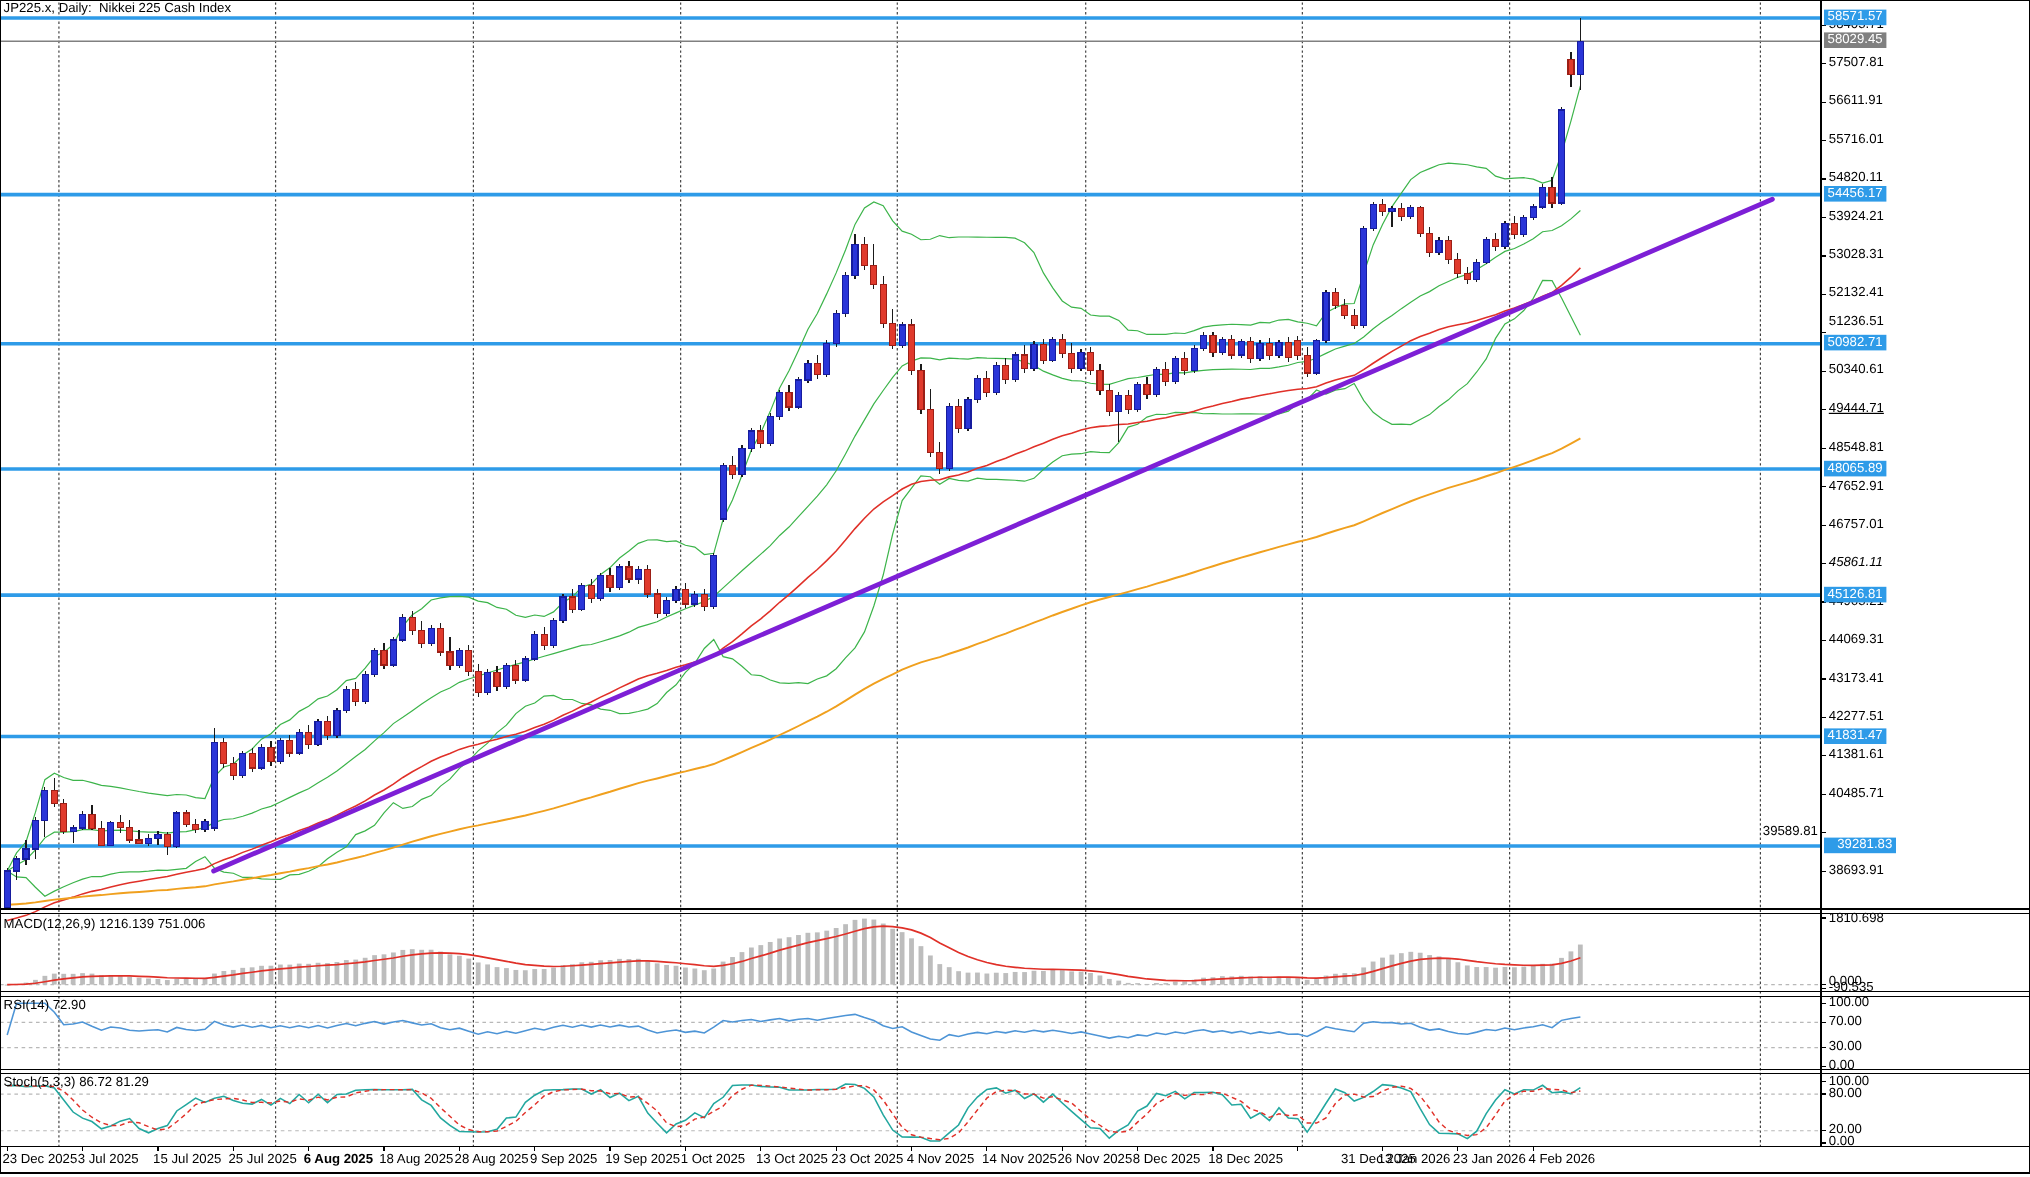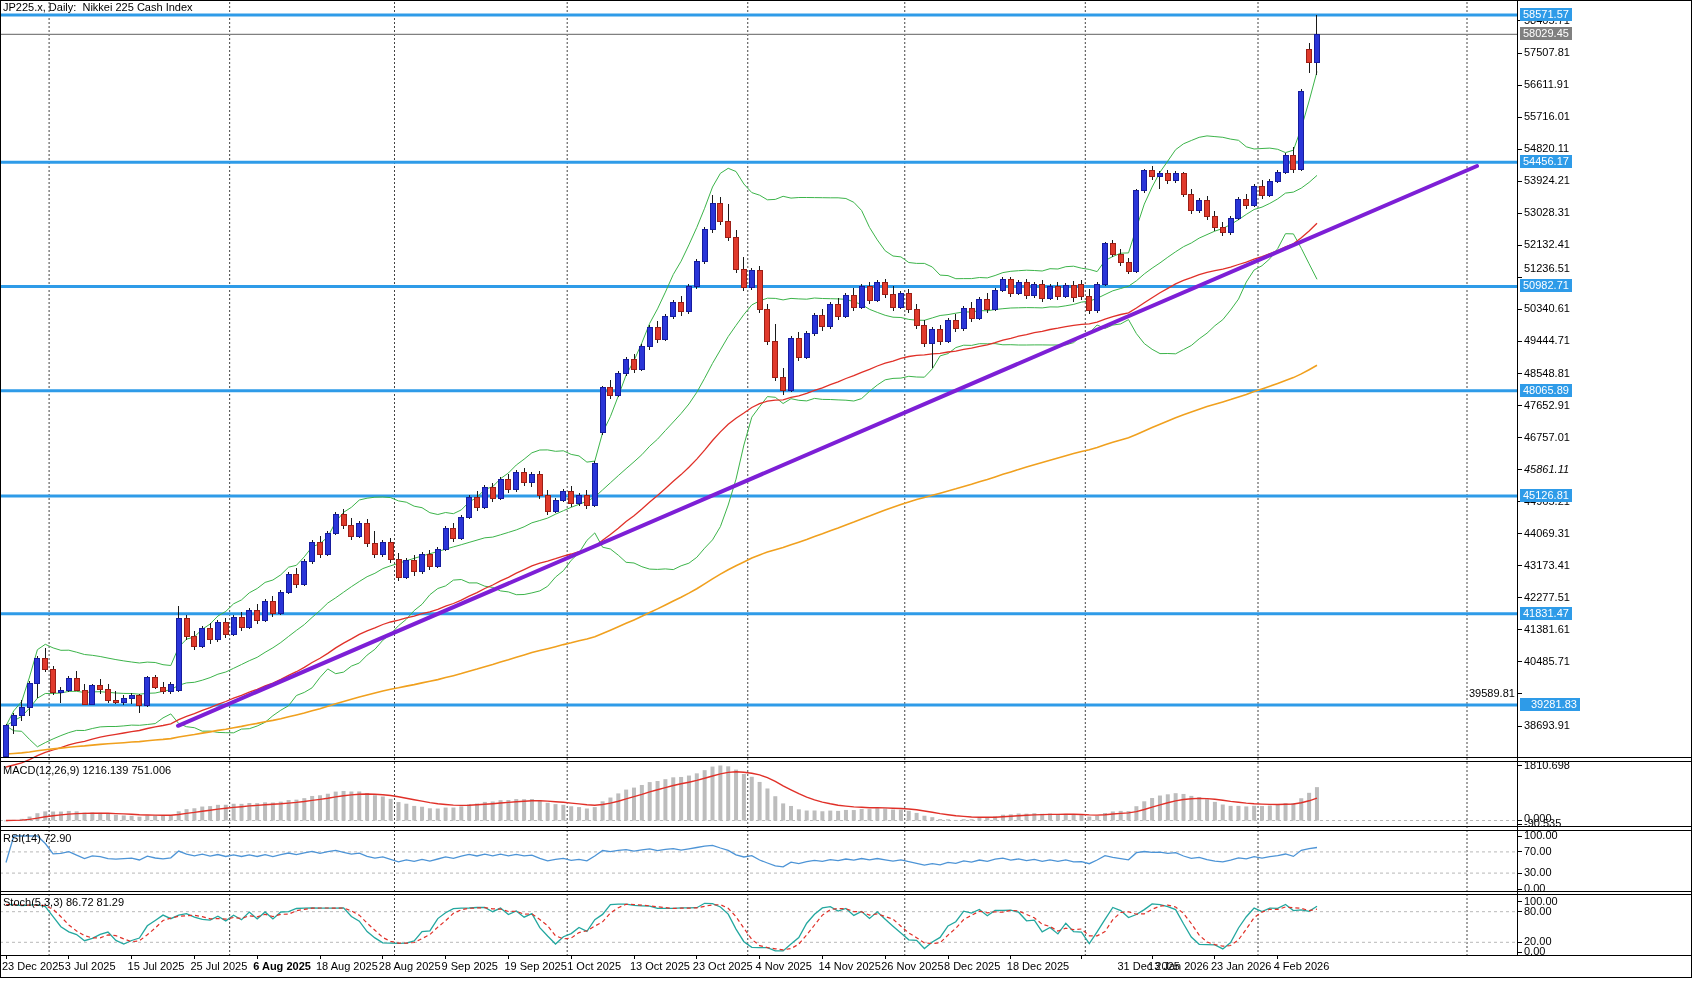--- a/index.html
+++ b/index.html
@@ -627,21 +627,21 @@
       <div class="lab" style="left: 1524px; top: 13.9327px;">58405.71</div>
       <div class="lab" style="left: 1524px; top: 46.0499px;">57507.81</div>
       <div class="lab" style="left: 1524px; top: 78.0955px;">56611.91</div>
       <div class="lab" style="left: 1524px; top: 110.141px;">55716.01</div>
       <div class="lab" style="left: 1524px; top: 142.187px;">54820.11</div>
       <div class="lab" style="left: 1524px; top: 174.232px;">53924.21</div>
       <div class="lab" style="left: 1524px; top: 206.278px;">53028.31</div>
       <div class="lab" style="left: 1524px; top: 238.324px;">52132.41</div>
       <div class="lab" style="left: 1524px; top: 262px; text-align: right;">51236.51</div>
       <div class="lab" style="left: 1524px; top: 302.415px;">50340.61</div>
-      <div class="lab" style="left: 1524px; top: 334.461px;">49444.71</div>
+      <div class="lab" style="left: 1524px; top: 334.461px; text-decoration: underline;">49444.71</div>
       <div class="lab" style="left: 1524px; top: 366.506px;">48548.81</div>
       <div class="lab" style="left: 1524px; top: 398.552px;">47652.91</div>
       <div class="lab" style="left: 1524px; top: 430.598px;">46757.01</div>
       <div class="lab" style="left: 1524px; top: 462.643px; font-style: italic;">45861.11</div>
       <div class="lab" style="left: 1524px; top: 494.689px;">44965.21</div>
       <div class="lab" style="left: 1524px; top: 526.734px;">44069.31</div>
       <div class="lab" style="left: 1524px; top: 558.78px;">43173.41</div>
       <div class="lab" style="left: 1524px; top: 590.826px;">42277.51</div>
       <div class="lab" style="left: 1524px; top: 622.871px;">41381.61</div>
       <div class="lab" style="left: 1524px; top: 654.917px;">40485.71</div>

